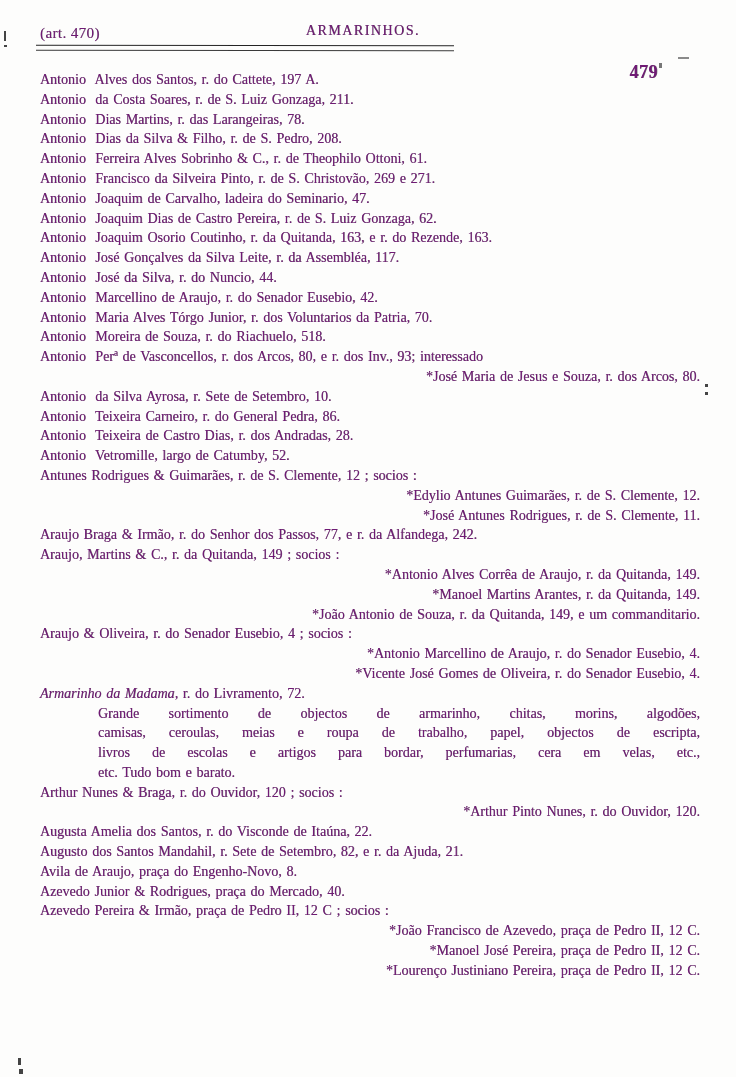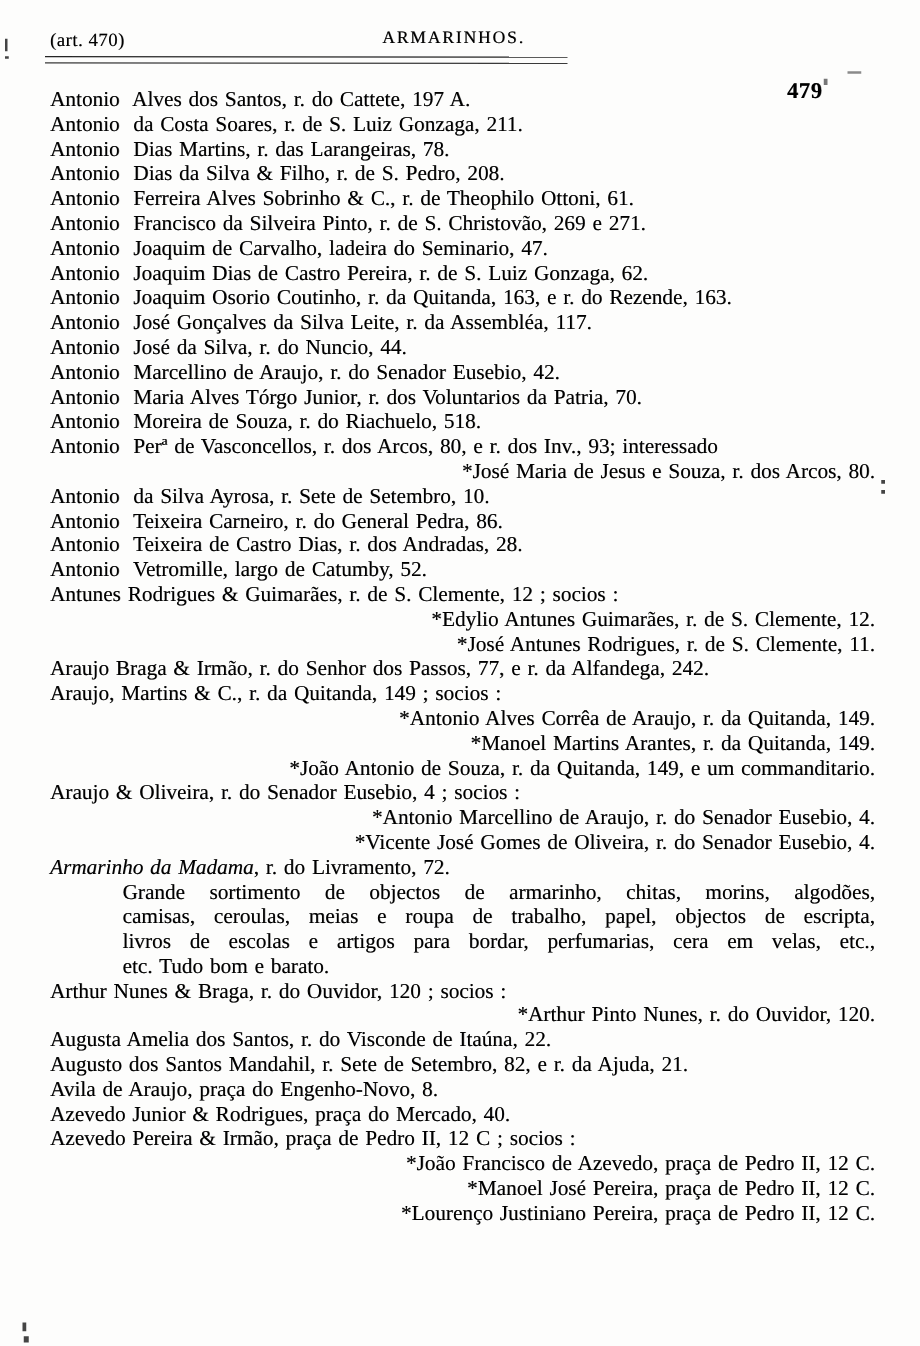--- a/index.html
+++ b/index.html
@@ -3,21 +3,21 @@
 <meta charset="utf-8">
 <style>
   html,body{margin:0;padding:0;}
   body{background:#fdfdfc;}
   .page{
     position:relative;
     width:728px;height:1077px;
     background:#fdfdfc;
     overflow:hidden;
     font-family:"Liberation Serif","DejaVu Serif",serif;
-    color:#000000;
+    color:#701a75;
   }
   
   .hdr-art{
     position:absolute;left:40px;top:25px;
     font-size:15px;letter-spacing:.4px;
     text-shadow:.3px .15px 0 rgba(26,26,26,.5);
   }
   .hdr-title{
     position:absolute;left:50%;top:23px;transform:translateX(-51%);
     font-size:14px;font-weight:normal;letter-spacing:1.5px;
@@ -33,21 +33,21 @@
     position:absolute;left:36px;top:45px;width:418px;height:4px;
     border-top:1.6px solid #242424;border-bottom:1.1px solid #3a3a3a;
     transform:rotate(.06deg);
   }
   
   .list{
     position:absolute;left:40px;top:70px;width:660px;
   }
   .line{
     white-space:pre-wrap;
-    font-size:17px;line-height:19.8px;
+    font-size:14px;line-height:19.8px;
     word-spacing:1.2px;
     text-shadow:.3px .15px 0 rgba(26,26,26,.55);
   }
   .lv1{padding-left:48px;text-align:right;}
   .lv2{padding-left:58px;}
   .just{text-align:justify;text-align-last:justify;}
   .line em{margin-top:22px;}
   
   .speck{position:absolute;background:#444;}
   .s1{left:4px;top:31px;width:2px;height:10px;}

